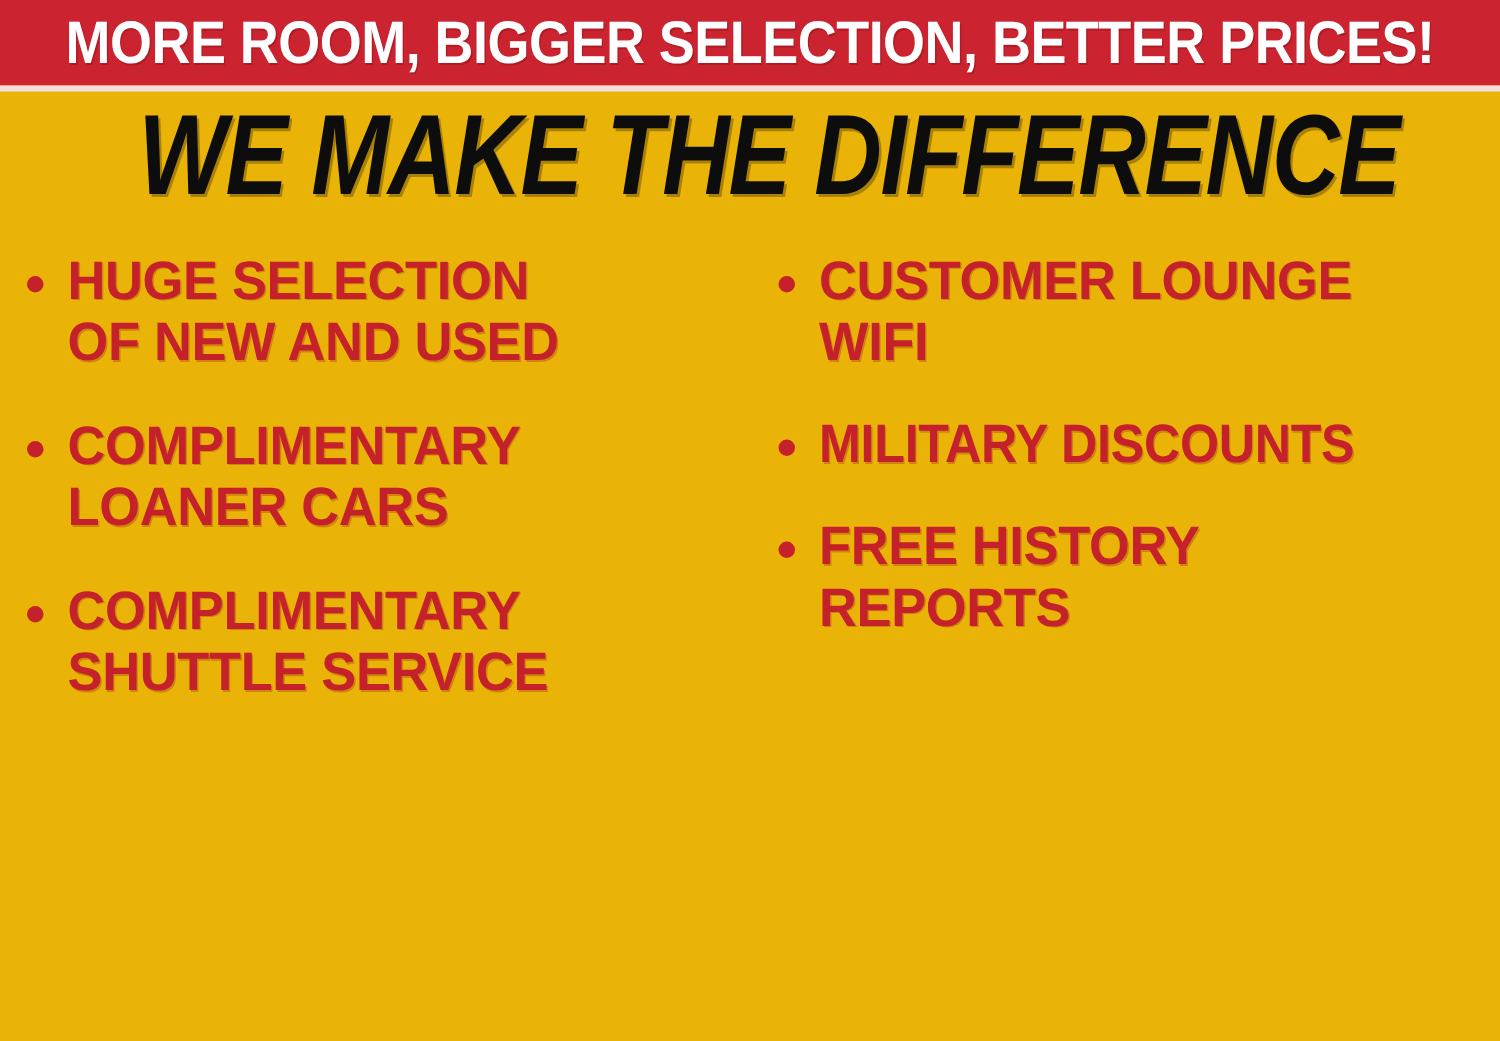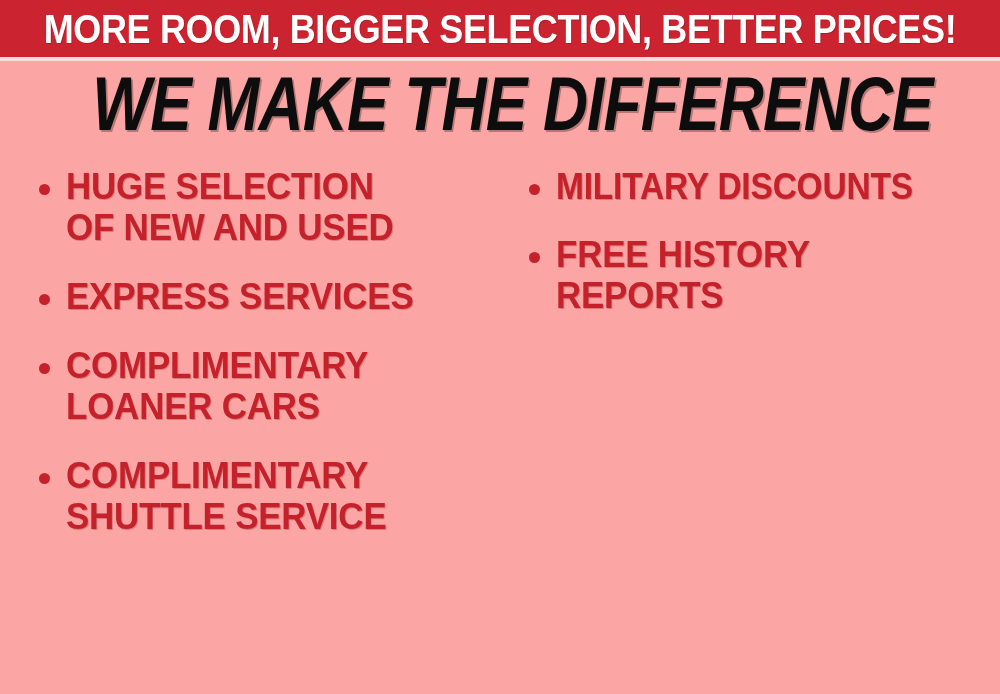--- a/index.html
+++ b/index.html
@@ -11,21 +11,21 @@
     height: 694px;
     background: #ffffff;
     font-family: "Liberation Sans", sans-serif;
     overflow: hidden;
   }
 
   #poster {
     position: relative;
     width: 1000px;
     height: 694px;
-    background: #fca5a5;
+    background: #eab308;
     overflow: hidden;
   }
 
   
   .banner {
     position: absolute;
     left: 0;
     top: 0;
     width: 1000px;
     height: 57px;
@@ -88,21 +88,21 @@
     top: 160px;
     width: 1000px;
     height: 534px;
     display: flex;
     flex-direction: row;
   }
   .col {
     box-sizing: border-box;
     padding-top: 6px;
   }
-  .col-left  { width: 500px; padding-left: 18px; margin-left: 21px; }
+  .col-left  { width: 500px; padding-left: 18px; }
   .col-right { width: 500px; padding-left: 19px; }
 
   .bullet-item {
     display: flex;
     flex-direction: row;
     align-items: flex-start;
     margin-bottom: 28px;
   }
   .col-right .bullet-item { margin-bottom: 27px; }
 
@@ -149,44 +149,45 @@
   <div class="columns">
 
     <div class="col col-left">
 
       <div class="bullet-item">
         <span class="bullet-dot"></span>
         <span class="bullet-text">HUGE SELECTION
 OF NEW AND USED</span>
       </div>
 
-      <div class="bullet-item">
-        <span class="bullet-dot"></span>
-        <span class="bullet-text">EXPRESS SERVICES</span>
-      </div>
 
 
       <div class="bullet-item">
         <span class="bullet-dot"></span>
         <span class="bullet-text">COMPLIMENTARY
 LOANER CARS</span>
       </div>
 
       <div class="bullet-item">
         <span class="bullet-dot"></span>
         <span class="bullet-text">COMPLIMENTARY
 SHUTTLE SERVICE</span>
       </div>
 
     </div>
 
     <div class="col col-right">
 
 
 
+      <div class="bullet-item">
+        <span class="bullet-dot"></span>
+        <span class="bullet-text">CUSTOMER LOUNGE
+WIFI</span>
+      </div>
 
       <div class="bullet-item">
         <span class="bullet-dot"></span>
         <span class="bullet-text tight">MILITARY DISCOUNTS</span>
       </div>
 
 
       <div class="bullet-item">
         <span class="bullet-dot"></span>
         <span class="bullet-text">FREE HISTORY

